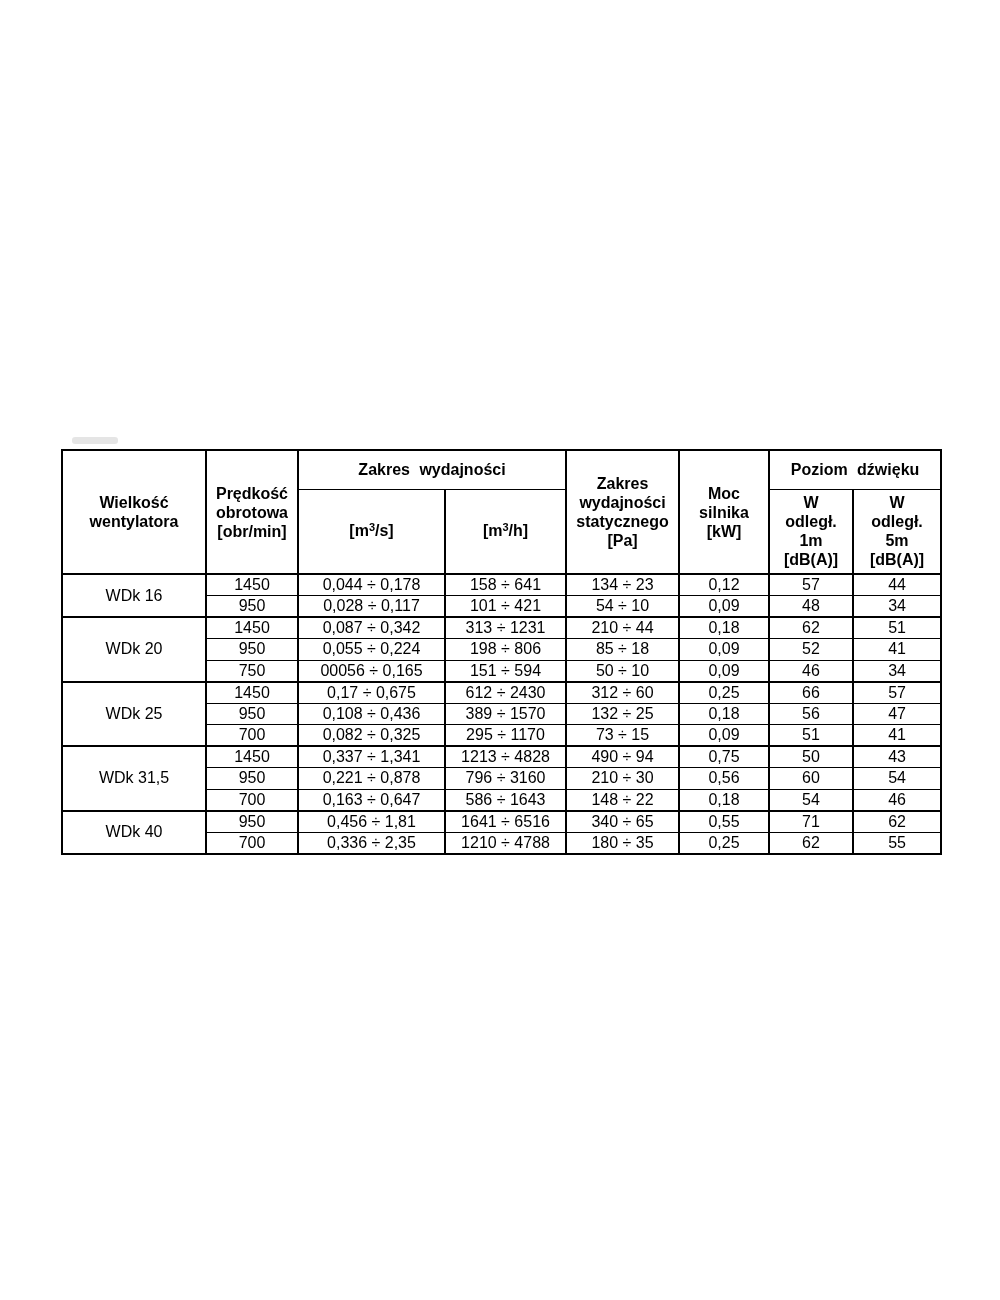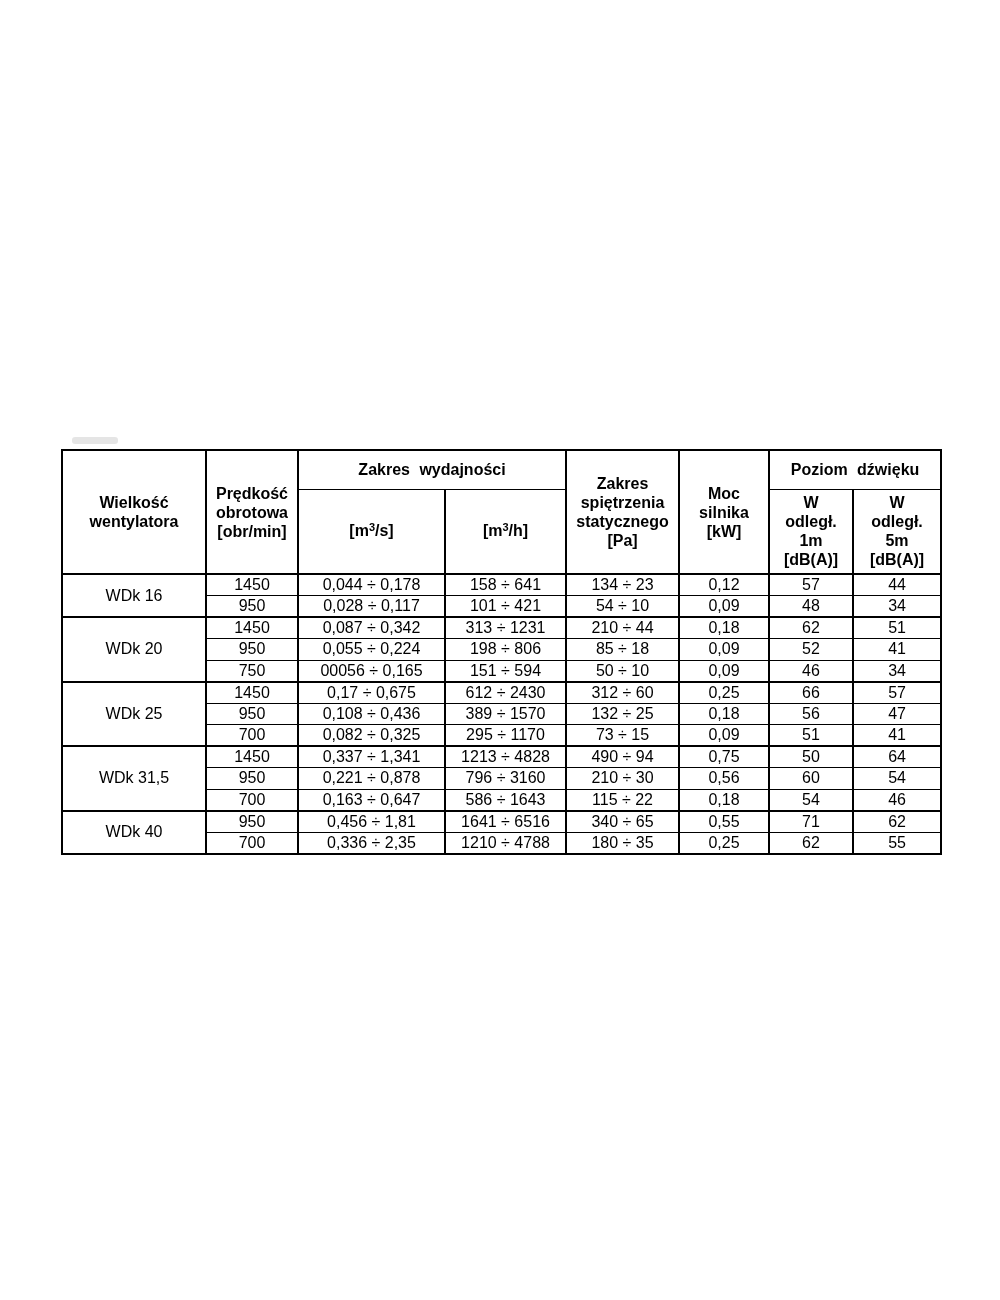--- a/index.html
+++ b/index.html
@@ -92,21 +92,21 @@
   </colgroup>
   <thead>
     <tr class="h1">
       <th class="hdr" rowspan="2">Wielkość
 wentylatora</th>
       <th class="hdr" rowspan="2">Prędkość
 obrotowa
 [obr/min]</th>
       <th class="hdr hgroup" colspan="2">Zakres wydajności</th>
       <th class="hdr" rowspan="2">Zakres
-spiętrzenia
+wydajności
 statycznego
 [Pa]</th>
       <th class="hdr" rowspan="2">Moc
 silnika
 [kW]</th>
       <th class="hdr hgroup" colspan="2">Poziom dźwięku</th>
     </tr>
     <tr class="h2">
       <th class="hdr"><span>[m</span><sup class="s3">3</sup><span>/s]</span></th>
       <th class="hdr"><span>[m</span><sup class="s3">3</sup><span>/h]</span></th>
@@ -201,36 +201,36 @@
     </tr>
 
     <tr>
       <td class="fan" rowspan="3">WDk 31,5</td>
       <td>1450</td>
       <td>0,337 ÷ 1,341</td>
       <td>1213 ÷ 4828</td>
       <td>490 ÷ 94</td>
       <td>0,75</td>
       <td>50</td>
-      <td>64</td>
+      <td>43</td>
     </tr>
     <tr class="sub">
       <td>950</td>
       <td>0,221 ÷ 0,878</td>
       <td>796 ÷ 3160</td>
       <td>210 ÷ 30</td>
       <td>0,56</td>
       <td>60</td>
       <td>54</td>
     </tr>
     <tr class="sub">
       <td>700</td>
       <td>0,163 ÷ 0,647</td>
       <td>586 ÷ 1643</td>
-      <td>115 ÷ 22</td>
+      <td>148 ÷ 22</td>
       <td>0,18</td>
       <td>54</td>
       <td>46</td>
     </tr>
 
     <tr>
       <td class="fan" rowspan="2">WDk 40</td>
       <td>950</td>
       <td>0,456 ÷ 1,81</td>
       <td>1641 ÷ 6516</td>

